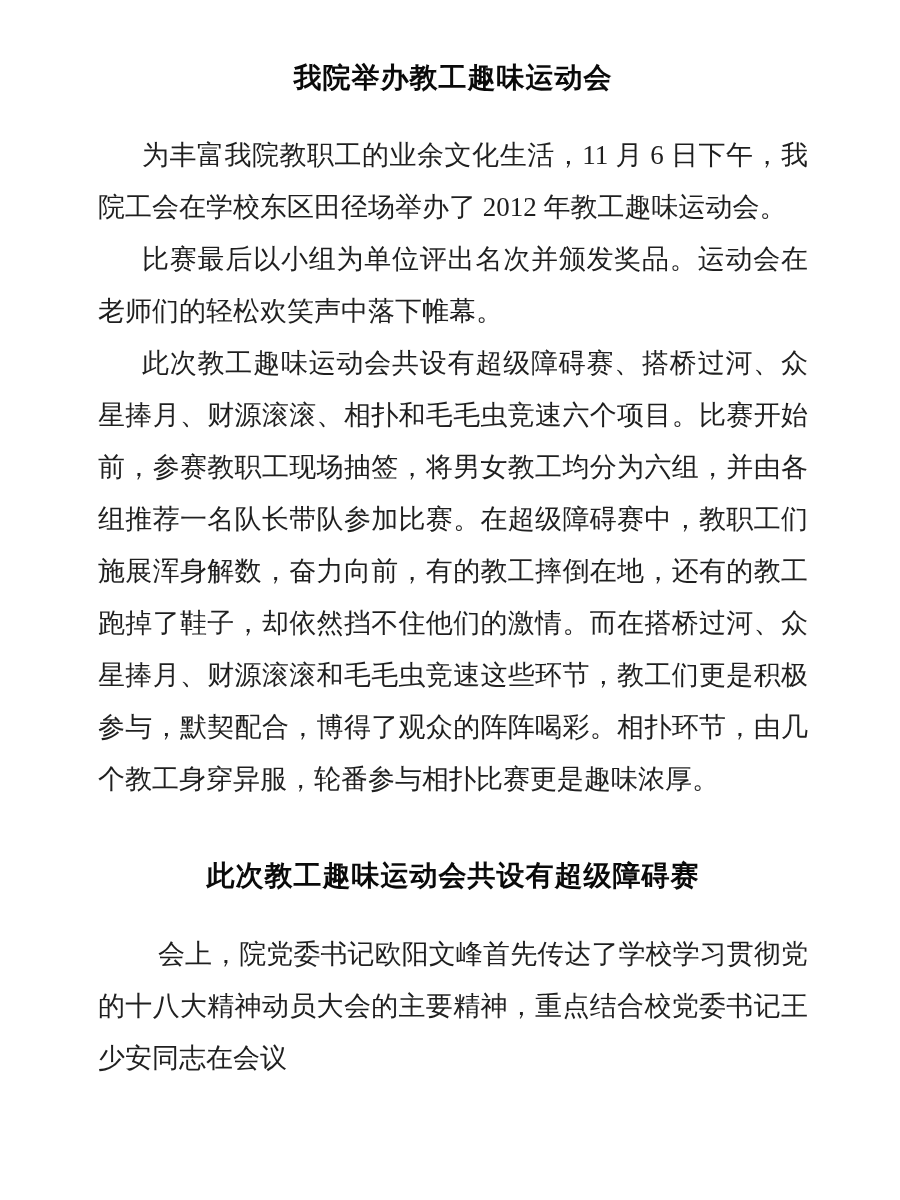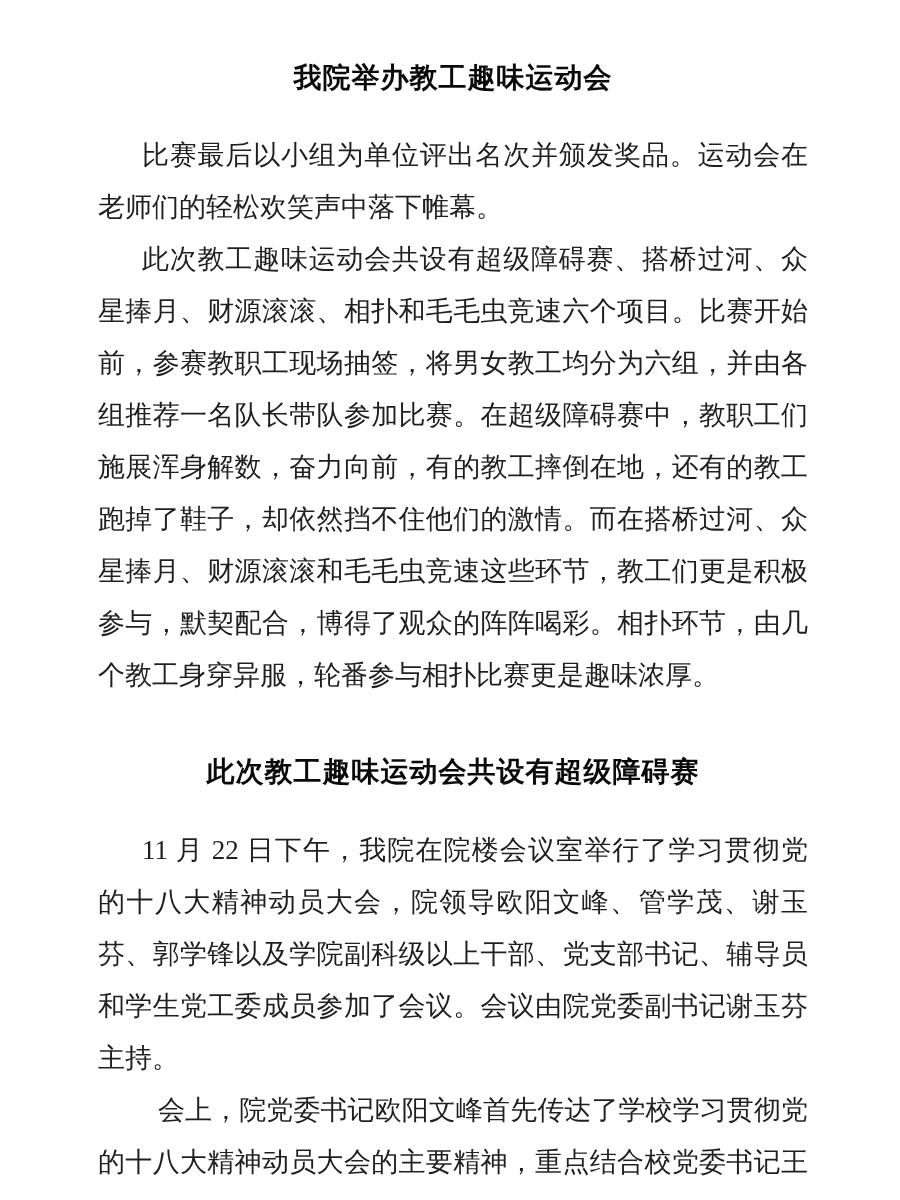--- a/index.html
+++ b/index.html
@@ -43,24 +43,24 @@
     text-indent: 60px;
   }
 </style>
 </head>
 <body>
 
 <div class="doc">
 
   <h1 class="title">我院举办教工趣味运动会</h1>
 
+  <p class="para">为丰富我院教职工的业余文化生活，11 月 6 日下午，我院工会在学校东区田径场举办了 2012 年教工趣味运动会。</p>
 
   <p class="para">比赛最后以小组为单位评出名次并颁发奖品。运动会在老师们的轻松欢笑声中落下帷幕。</p>
 
   <p class="para">此次教工趣味运动会共设有超级障碍赛、搭桥过河、众星捧月、财源滚滚、相扑和毛毛虫竞速六个项目。比赛开始前，参赛教职工现场抽签，将男女教工均分为六组，并由各组推荐一名队长带队参加比赛。在超级障碍赛中，教职工们施展浑身解数，奋力向前，有的教工摔倒在地，还有的教工跑掉了鞋子，却依然挡不住他们的激情。而在搭桥过河、众星捧月、财源滚滚和毛毛虫竞速这些环节，教工们更是积极参与，默契配合，博得了观众的阵阵喝彩。相扑环节，由几个教工身穿异服，轮番参与相扑比赛更是趣味浓厚。</p>
 
   <h1 class="title title-second">此次教工趣味运动会共设有超级障碍赛</h1>
 
-  <p class="para">11 月 22 日下午，我院在院楼会议室举行了学习贯彻党的十八大精神动员大会，院领导欧阳文峰、管学茂、谢玉芬、郭学锋以及学院副科级以上干部、党支部书记、辅导员和学生党工委成员参加了会议。会议由院党委副书记谢玉芬主持。</p>
 
   <p class="para para-wide-indent">会上，院党委书记欧阳文峰首先传达了学校学习贯彻党的十八大精神动员大会的主要精神，重点结合校党委书记王少安同志在会议</p>
 
 </div>
 
 </body></html>

